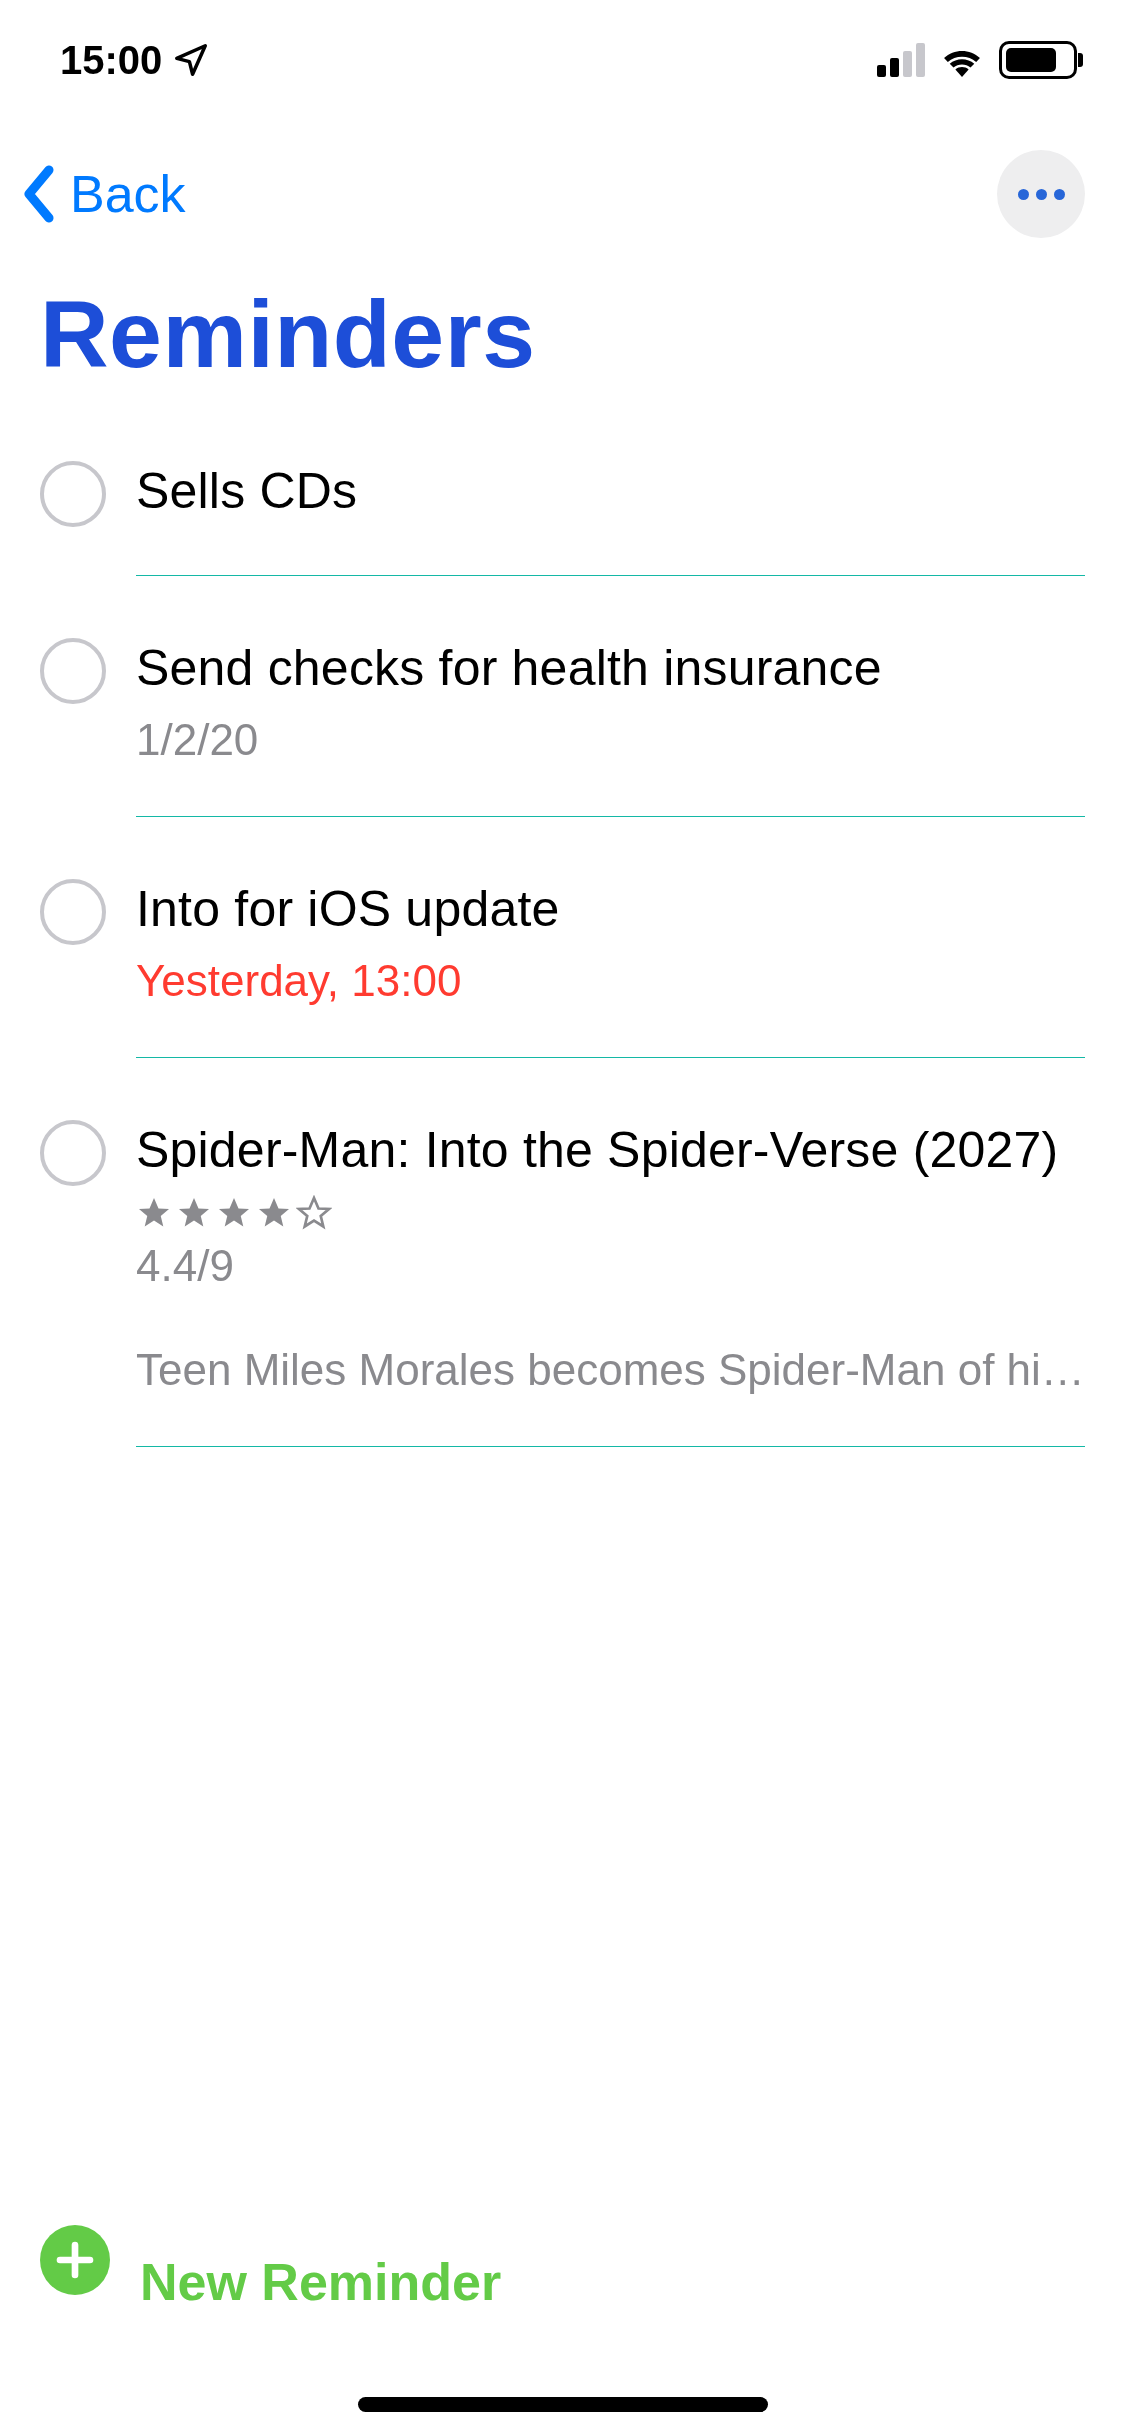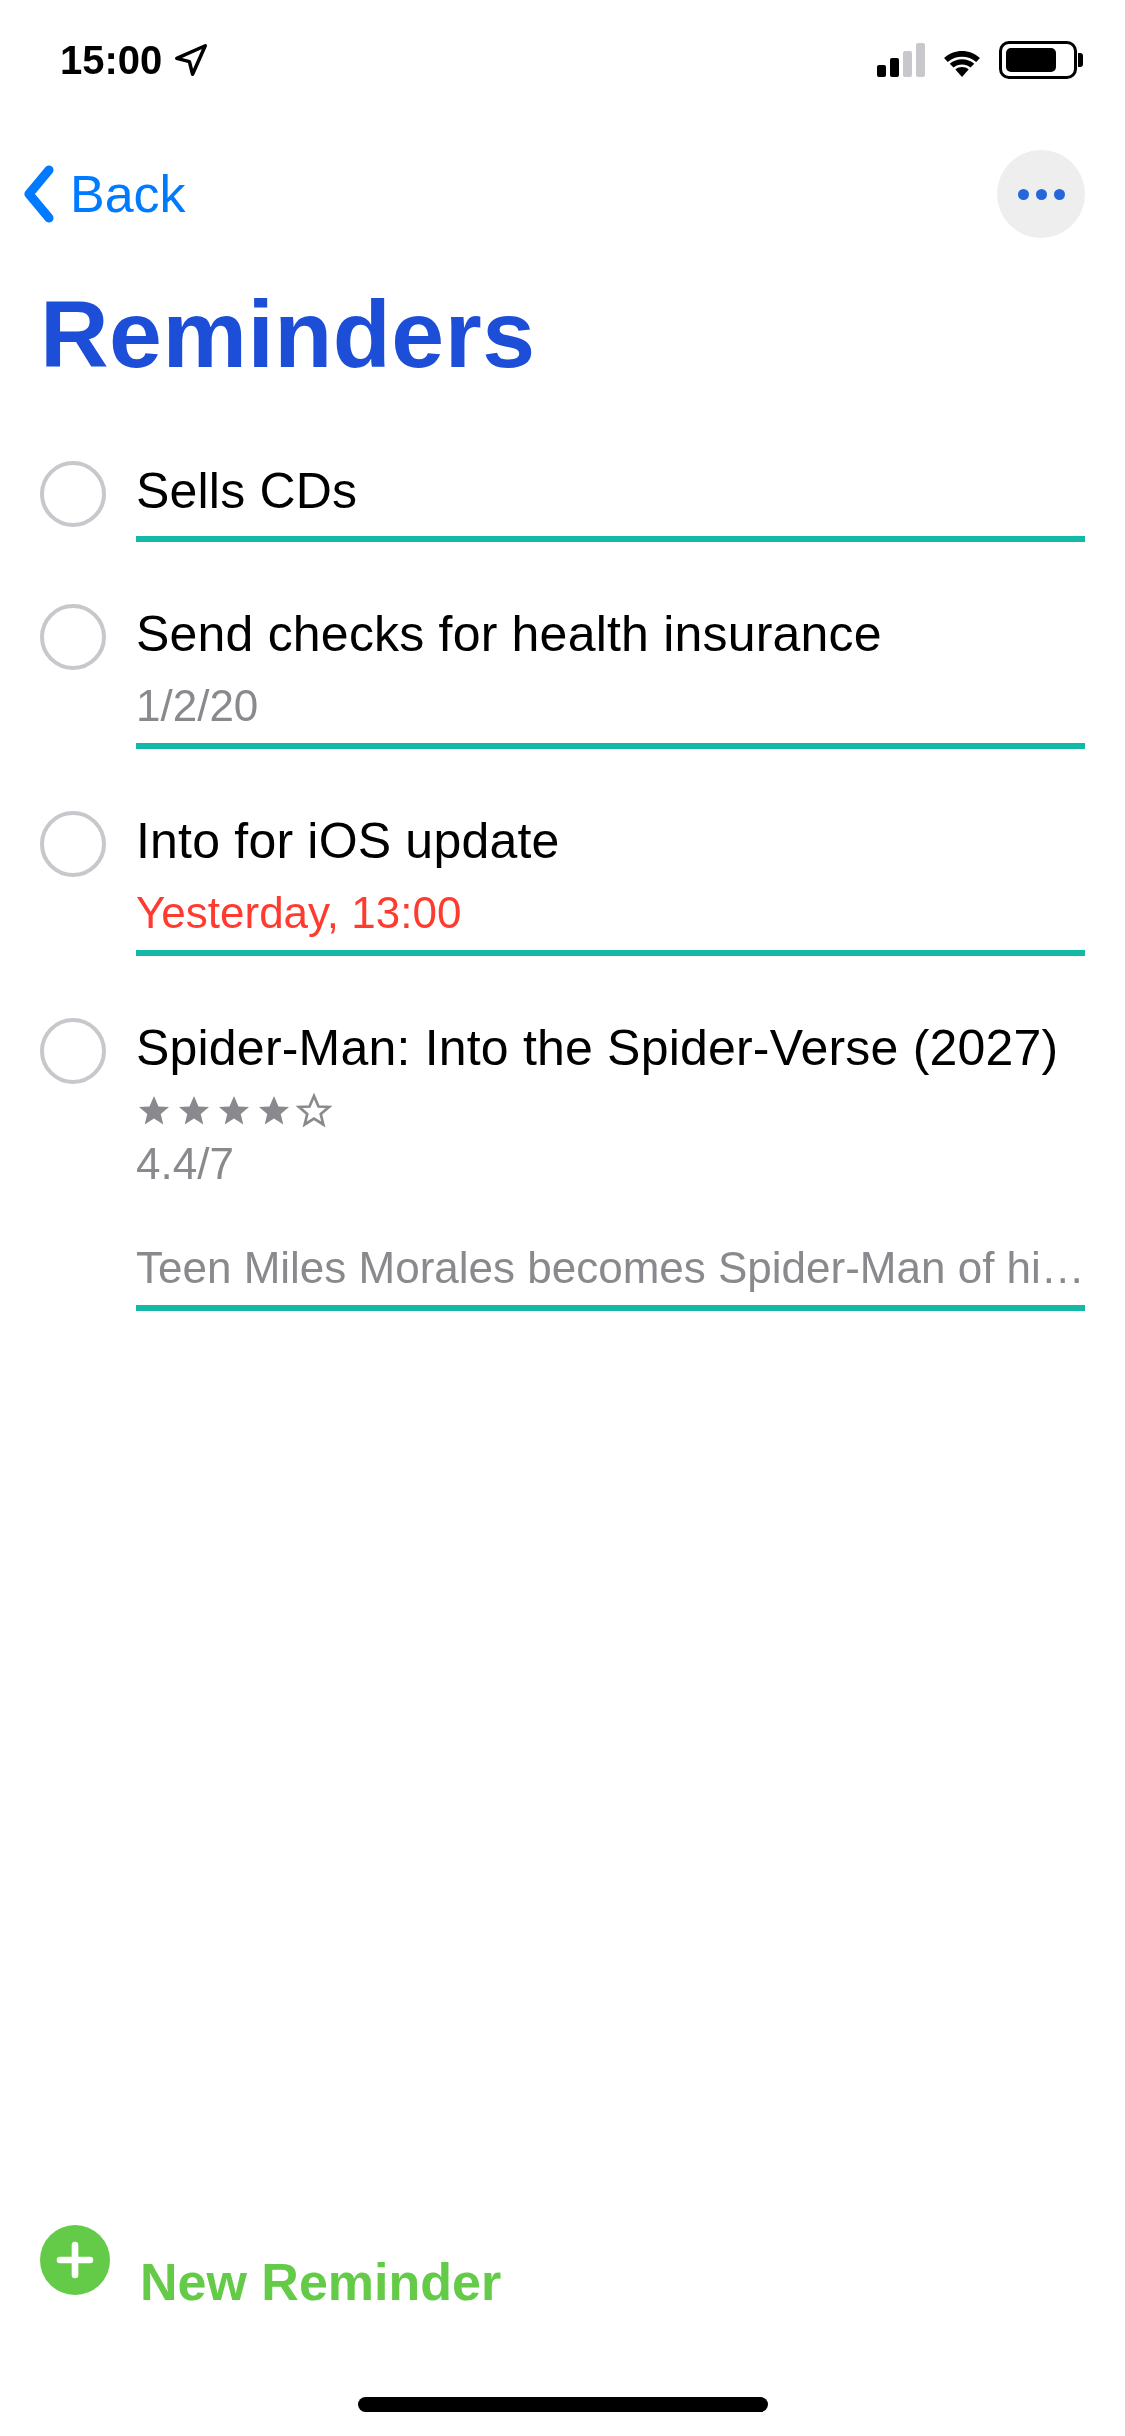--- a/index.html
+++ b/index.html
@@ -141,22 +141,22 @@
       width: 66px;
       height: 66px;
       border: 4px solid #c7c7cc;
       border-radius: 50%;
       flex-shrink: 0;
       margin-top: 2px;
       cursor: pointer;
     }
     .reminder-content {
       flex: 1;
-      border-bottom: 6px solid #14b8a6;
-      padding-bottom: 12px;
+      border-bottom: 1px solid #14b8a6;
+      padding-bottom: 51px;
       min-width: 0;
     }
     .reminder-item:last-child .reminder-content {
       
     }
     .reminder-title {
       font-size: 50px;
       color: #000;
       line-height: 1.3;
       letter-spacing: 0.2px;
@@ -317,21 +317,21 @@
         <svg class="star" viewBox="0 0 24 24" fill="#8a8a8e">
             <path d="M12 2 L15 9 L22 9.3 L16.5 14 L18.2 21 L12 17 L5.8 21 L7.5 14 L2 9.3 L9 9 Z"></path>
           </svg>
         <svg class="star" viewBox="0 0 24 24" fill="#8a8a8e">
             <path d="M12 2 L15 9 L22 9.3 L16.5 14 L18.2 21 L12 17 L5.8 21 L7.5 14 L2 9.3 L9 9 Z"></path>
           </svg>
         <svg class="star" viewBox="0 0 24 24" fill="none" stroke="#8a8a8e" stroke-width="1.8">
             <path d="M12 2 L15 9 L22 9.3 L16.5 14 L18.2 21 L12 17 L5.8 21 L7.5 14 L2 9.3 L9 9 Z"></path>
           </svg>
       </div>
-      <div class="reminder-rating">4.4/7</div>
+      <div class="reminder-rating">4.4/9</div>
       <div class="reminder-description">Teen Miles Morales becomes Spider-Man of his reality...</div>
     </div>
   </div>
 
 </div>
 
 <div class="new-reminder">
   <div class="plus-circle">
     <svg class="plus-icon" viewBox="0 0 24 24" fill="none" stroke="#fff" stroke-width="4" stroke-linecap="round">
       <path d="M12 3 L12 21 M3 12 L21 12"></path>

